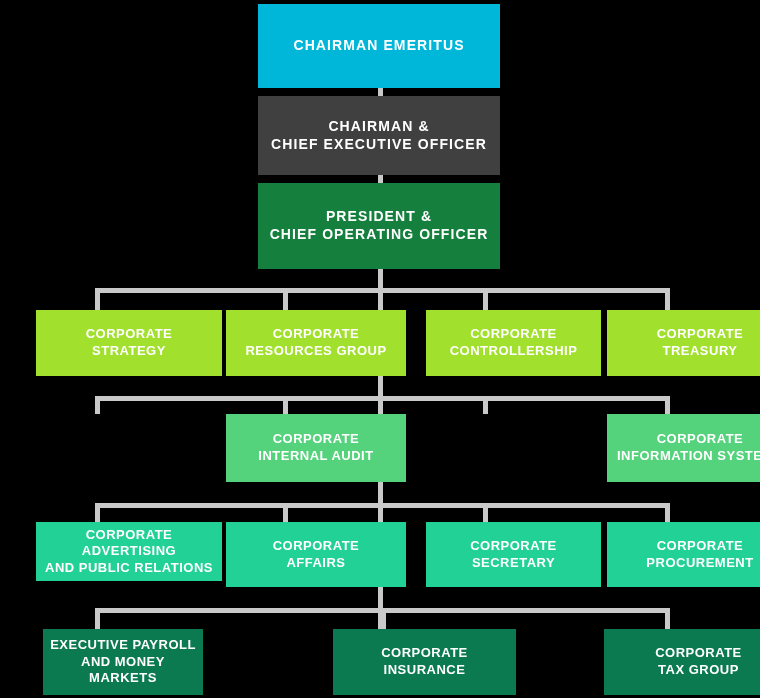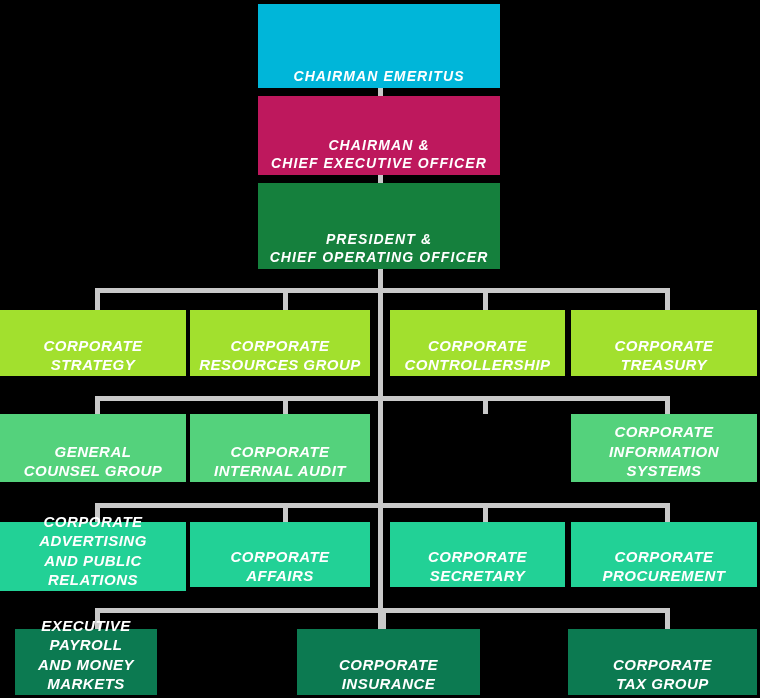--- a/index.html
+++ b/index.html
@@ -12,43 +12,43 @@
     position: relative;
     width: 760px;
     height: 698px;
     background: #000000;
     font-family: "Liberation Sans", sans-serif;
     overflow: hidden;
   }
   .node {
     position: absolute;
     display: flex;
-    align-items: flex-end;
+    align-items: center;
     justify-content: center;
     text-align: center;
     color: #ffffff;
     font-weight: bold;
     letter-spacing: 0.6px;
     line-height: 1.28;
     box-sizing: border-box;
     padding: 2px 4px;
     z-index: 3;
-    font-style: italic;
   }
   .node .node-label {
     white-space: pre-line;
     display: block;
   }
   .exec-node {
     font-size: 14px;
     letter-spacing: 1.1px;
   }
   .unit-node {
-    font-size: 15px;
+    font-size: 13px;
     letter-spacing: 0.5px;
+    margin-left: 36px;
   }
   .connector {
     position: absolute;
     background: #c9c9c9;
     z-index: 1;
   }
   .trunk {
     position: absolute;
     background: #c9c9c9;
     z-index: 2;
@@ -76,21 +76,21 @@
     <div class="connector" style="left: 283px; top: 503px; width: 5px; height: 19px;"></div>
     <div class="connector" style="left: 483px; top: 503px; width: 5px; height: 19px;"></div>
     <div class="connector" style="left: 665px; top: 503px; width: 5px; height: 19px;"></div>
     <div class="connector" style="left: 95px; top: 608px; width: 575px; height: 5px;"></div>
     <div class="connector" style="left: 95px; top: 608px; width: 5px; height: 21px;"></div>
     <div class="connector" style="left: 381px; top: 608px; width: 5px; height: 21px;"></div>
     <div class="connector" style="left: 665px; top: 608px; width: 5px; height: 21px;"></div>
     <div class="node exec-node" style="left: 258px; top: 4px; width: 242px; height: 84px; background: rgb(0, 182, 217);">
       <span class="node-label">CHAIRMAN EMERITUS</span>
     </div>
-    <div class="node exec-node" style="left: 258px; top: 96px; width: 242px; height: 79px; background: #be185d;">
+    <div class="node exec-node" style="left: 258px; top: 96px; width: 242px; height: 79px; background: #404040;">
       <span class="node-label">CHAIRMAN &amp;
 CHIEF EXECUTIVE OFFICER</span>
     </div>
     <div class="node exec-node" style="left: 258px; top: 183px; width: 242px; height: 86px; background: #15803d;">
       <span class="node-label">PRESIDENT &amp;
 CHIEF OPERATING OFFICER</span>
     </div>
     <div class="node unit-node" style="left: 0px; top: 310px; width: 186px; height: 66px; background: rgb(162, 224, 46);">
       <span class="node-label">CORPORATE
 STRATEGY</span>
@@ -100,49 +100,45 @@
 RESOURCES GROUP</span>
     </div>
     <div class="node unit-node" style="left: 390px; top: 310px; width: 175px; height: 66px; background: rgb(162, 224, 46);">
       <span class="node-label">CORPORATE
 CONTROLLERSHIP</span>
     </div>
     <div class="node unit-node" style="left: 571px; top: 310px; width: 186px; height: 66px; background: rgb(162, 224, 46);">
       <span class="node-label">CORPORATE
 TREASURY</span>
     </div>
-    <div class="node unit-node" style="left: 0px; top: 414px; width: 186px; height: 68px; background: rgb(84, 210, 124);">
-      <span class="node-label">GENERAL
-COUNSEL GROUP</span>
-    </div>
     <div class="node unit-node" style="left: 190px; top: 414px; width: 180px; height: 68px; background: rgb(84, 210, 124);">
       <span class="node-label">CORPORATE
 INTERNAL AUDIT</span>
     </div>
     <div class="node unit-node" style="left: 571px; top: 414px; width: 186px; height: 68px; background: rgb(84, 210, 124);">
       <span class="node-label">CORPORATE
 INFORMATION SYSTEMS</span>
     </div>
-    <div class="node unit-node" style="left: 0px; top: 522px; width: 186px; height: 69px; background: rgb(34, 209, 150);">
+    <div class="node unit-node" style="left: 0px; top: 522px; width: 186px; height: 59px; background: rgb(34, 209, 150);">
       <span class="node-label">CORPORATE ADVERTISING
 AND PUBLIC RELATIONS</span>
     </div>
     <div class="node unit-node" style="left: 190px; top: 522px; width: 180px; height: 65px; background: rgb(34, 209, 150);">
       <span class="node-label">CORPORATE
 AFFAIRS</span>
     </div>
     <div class="node unit-node" style="left: 390px; top: 522px; width: 175px; height: 65px; background: rgb(34, 209, 150);">
       <span class="node-label">CORPORATE
 SECRETARY</span>
     </div>
     <div class="node unit-node" style="left: 571px; top: 522px; width: 186px; height: 65px; background: rgb(34, 209, 150);">
       <span class="node-label">CORPORATE
 PROCUREMENT</span>
     </div>
-    <div class="node unit-node" style="left: 15px; top: 629px; width: 142px; height: 66px; background: rgb(12, 122, 81);">
+    <div class="node unit-node" style="left: 7px; top: 629px; width: 160px; height: 66px; background: rgb(12, 122, 81);">
       <span class="node-label">EXECUTIVE PAYROLL
 AND MONEY MARKETS</span>
     </div>
     <div class="node unit-node" style="left: 297px; top: 629px; width: 183px; height: 66px; background: rgb(12, 122, 81);">
       <span class="node-label">CORPORATE
 INSURANCE</span>
     </div>
     <div class="node unit-node" style="left: 568px; top: 629px; width: 189px; height: 66px; background: rgb(12, 122, 81);">
       <span class="node-label">CORPORATE
 TAX GROUP</span>

